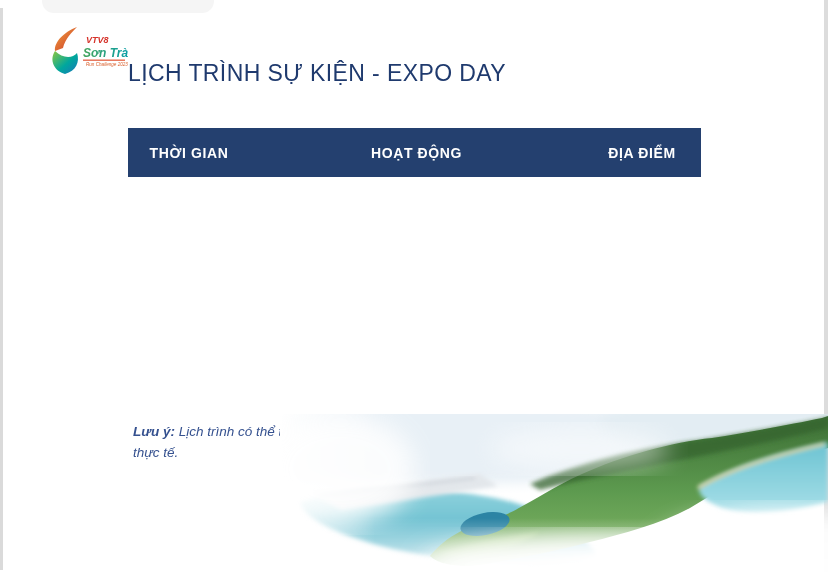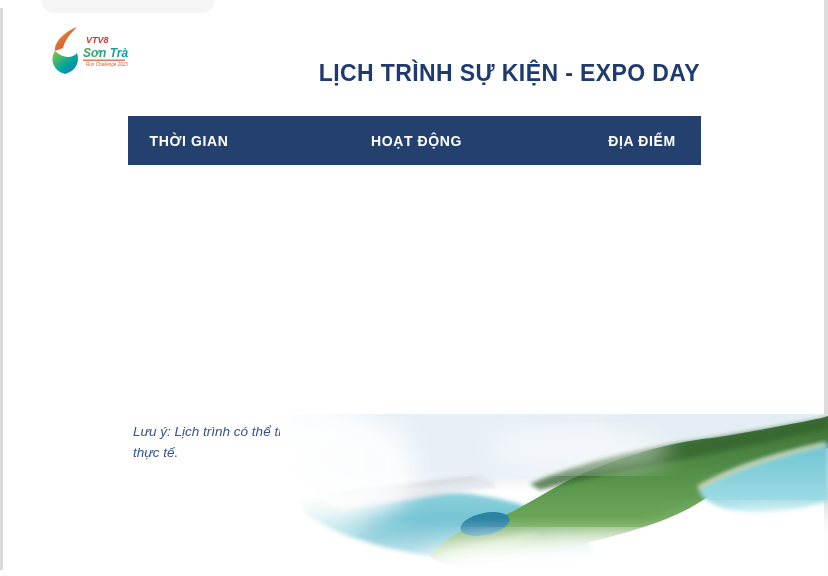--- a/index.html
+++ b/index.html
@@ -15,46 +15,46 @@
   .edge-left{left:0; top:8px; width:3px; height:562px;}
   .edge-right{right:0; top:0; width:4px; height:576px; background:#dcdcdc;}
   .top-card{
     position:absolute; left:42px; top:0; width:172px; height:13px;
     background:#f5f5f5; border-radius:0 0 12px 12px;
   }
   
   .logo{position:absolute; left:46px; top:26px; width:100px; height:54px;font-style:italic;}
   
   .title{
-    position:absolute; left:128px; top:58px; width:572px; text-align:right;
-    color:var(--title); font-weight:bold; font-size:23px; line-height:1.35;
+    position:absolute; left:128px; top:58px; width:572px; text-align:left;
+    color:var(--title); font-weight:normal; font-size:23px; line-height:1.35;
     letter-spacing:.4px;
   }
   
   .schedule{
-    position:absolute; left:128px; top:116px; width:572px;
+    position:absolute; left:128px; top:128px; width:572px;
     border-collapse:collapse; table-layout:fixed;
   }
   .schedule th{
     background:var(--navy); color:#ffffff; font-size:14px; font-weight:bold;
     letter-spacing:.6px; height:48px; border:1px solid var(--navy);
     border-left:1px solid rgba(255,255,255,.55);
   }
   .schedule th:first-child{border-left:1px solid var(--navy);}
   .schedule td{
     border:1px solid var(--border); color:var(--text); font-size:16.5px;
     text-align:center; vertical-align:middle; height:60px; line-height:1.45;
     white-space:pre-line; padding:2px 6px;
   }
   
   .note{
     position:absolute; left:133px; top:422px; width:348px;
     color:var(--note); font-size:13.5px; font-style:italic; line-height:1.55;
   }
-  .note b{font-weight:normal;}
+  .note b{font-weight:bold;}
   
   .landscape{position:absolute; left:280px; top:414px; width:548px; height:162px; overflow:hidden;}
 </style>
 </head>
 <body>
 
 <div class="edge-strip edge-left"></div>
 <div class="edge-strip edge-right"></div>
 <div class="top-card"></div>
 

